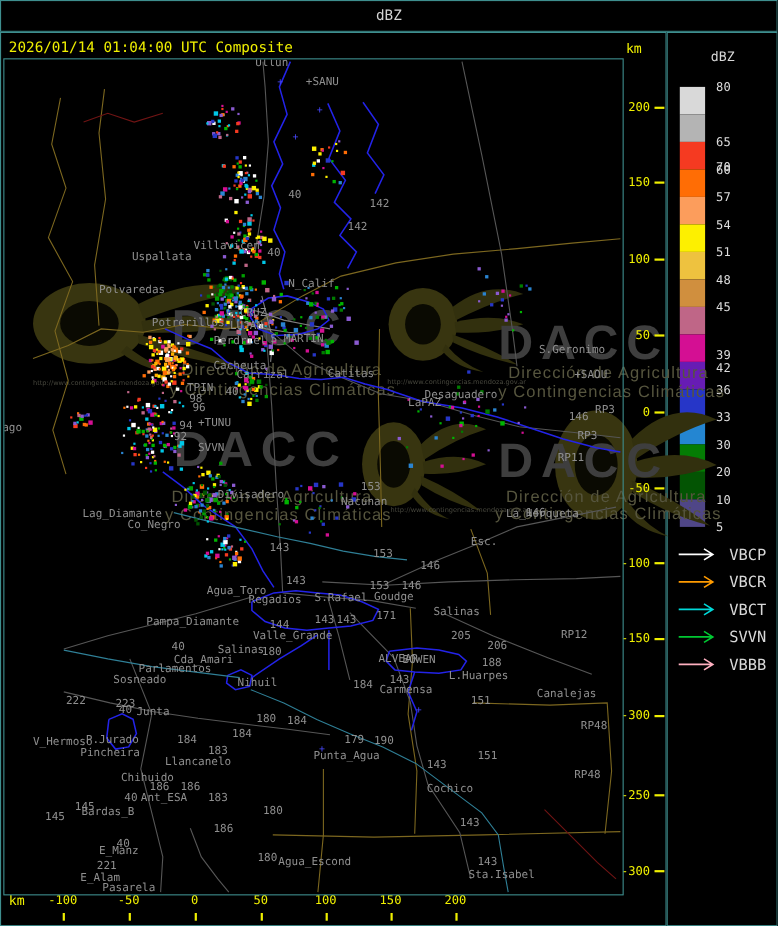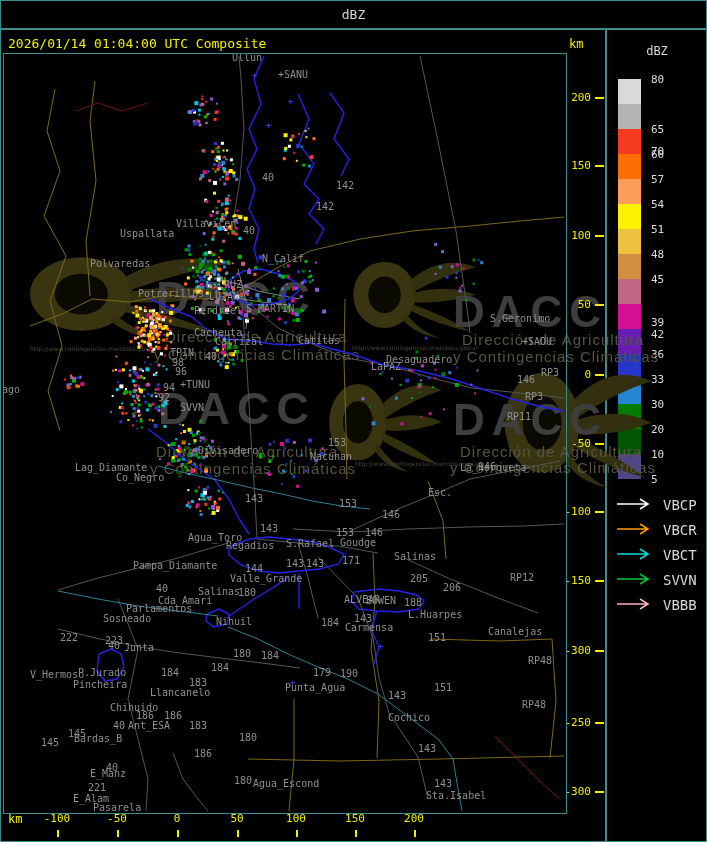--- a/index.html
+++ b/index.html
@@ -1176,21 +1176,21 @@
           <div class="maplabel" style="left: 122px; top: 550px;">Parlamentos</div>
           <div class="maplabel" style="left: 99px; top: 560px;">Sosneado</div>
           <div class="maplabel" style="left: 212px; top: 563px;">Nihuil</div>
           <div class="maplabel" style="left: 26px; top: 572px; margin-top: 44px;">V_Hermoso</div>
           <div class="maplabel" style="left: 56px; top: 579px;">222</div>
           <div class="maplabel" style="left: 101px; top: 582px;">223</div>
           <div class="maplabel" style="left: 104px; top: 587px;">40</div>
           <div class="maplabel" style="left: 120px; top: 589px;">Junta</div>
           <div class="maplabel" style="left: 340px; top: 541px;">ALVEAR</div>
           <div class="maplabel" style="left: 362px; top: 542px;">BOWEN</div>
-          <div class="maplabel" style="left: 400px; top: 544px;">188</div>
+          <div class="maplabel" style="left: 434px; top: 544px;">188</div>
           <div class="maplabel" style="left: 404px; top: 556px;">L.Huarpes</div>
           <div class="maplabel" style="left: 484px; top: 573px; text-align: center;">Canalejas</div>
           <div class="maplabel" style="left: 317px; top: 564px;">184</div>
           <div class="maplabel" style="left: 350px; top: 560px;">143</div>
           <div class="maplabel" style="left: 341px; top: 569px; text-align: right;">Carmensa</div>
           <div class="maplabel" style="left: 424px; top: 579px;">151</div>
           <div class="maplabel" style="left: 430px; top: 629px;">151</div>
           <div class="maplabel" style="left: 229px; top: 595px;">180</div>
           <div class="maplabel" style="left: 257px; top: 597px;">184</div>
           <div class="maplabel" style="left: 207px; top: 609px;">184</div>

